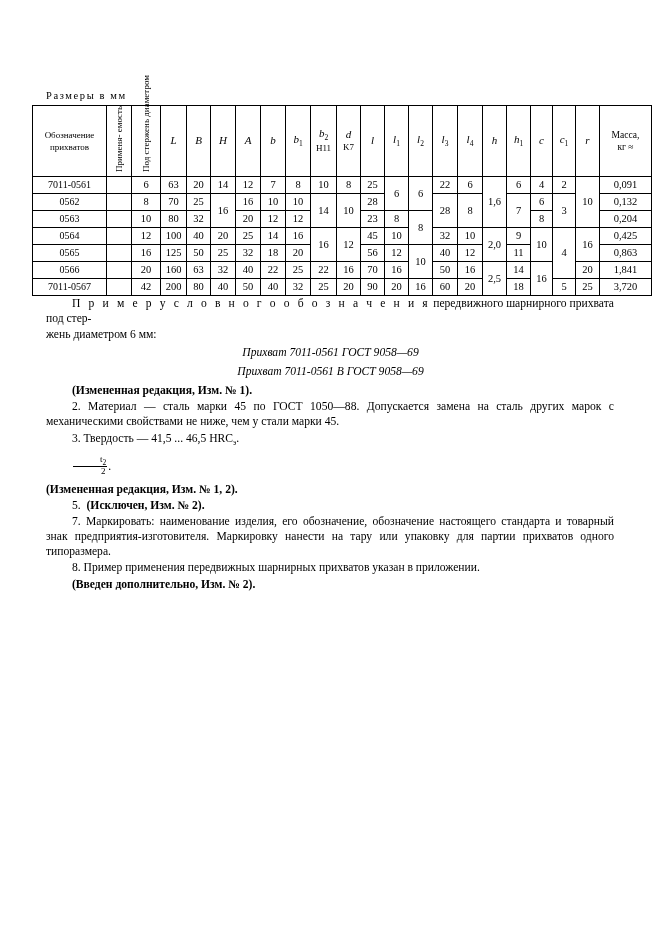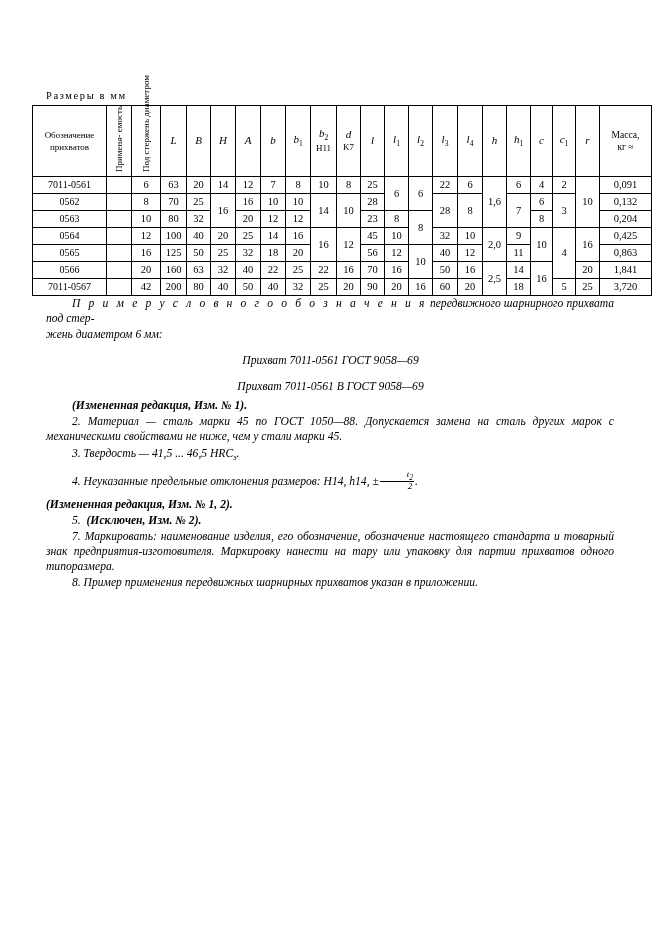--- a/index.html
+++ b/index.html
@@ -39,24 +39,24 @@
   .h2col{font-size:11px;font-style:italic;}
   .h2col i{font-style:italic;}
   .sub{font-size:7.5px;vertical-align:sub;font-style:normal;}
   .stack{font-size:9px;line-height:1.08;font-style:normal;}
   .stack .it{font-style:italic;font-size:11px;}
   .mass{font-size:9.5px;line-height:1.12;}
 
   
   .body{position:absolute;left:46px;top:296px;width:569px;
         font-size:11.6px;line-height:1.30;text-align:justify;}
-  p{margin:0 1px 1px 0;font-style:italic;}
+  p{margin:0 1px 1px 0;}
   .ind{text-indent:26px;}
   .sp{letter-spacing:2.6px;}
-  .ctr{text-align:center;font-style:italic;margin:11px 0 4px 0;}
+  .ctr{text-align:center;font-style:italic;margin:3px 0 4px 0;}
   .b{font-weight:bold;}
   .frac{display:inline-block;vertical-align:-0.45em;text-align:center;
         font-size:9px;line-height:1.02;margin:0 1px;}
   .frac .num{display:block;border-bottom:0.8px solid #000;padding:0 1px;}
   .frac .den{display:block;padding:0 1px;}
   .subsm{font-size:7.5px;vertical-align:sub;}
   .line4{margin-top:7px;margin-bottom:6px;}
 </style>
 </head>
 <body>
@@ -298,26 +298,27 @@
 
 
     <p class="ctr">Прихват 7011-0561 В ГОСТ 9058—69</p>
 
     <p class="ind b">(Измененная редакция, Изм. № 1).</p>
 
     <p class="ind">2.  Материал — сталь марки 45 по ГОСТ 1050—88. Допускается замена на сталь других марок с механическими свойствами не ниже, чем у стали марки 45.</p>
 
     <p class="ind"><span>3.  Твердость — 41,5 ... 46,5 HRC</span><span class="subsm">э</span><span>.</span></p>
 
-    <p class="ind line4"><span>4.  Неуказанные предельные отклонения размеров: Н14, h14, ±</span><span class="frac"><span class="num"><span>t</span><span class="subsm">2</span></span><span class="den">2</span></span><span>.</span></p>
+    <p class="ind line4"><span class="frac"><span class="num"><span>t</span><span class="subsm">2</span></span><span class="den">2</span></span><span>.</span></p>
 
     <p class="b">(Измененная редакция, Изм. № 1, 2).</p>
 
     <p class="ind"><span>5.</span>&nbsp;&nbsp;<span class="b">(Исключен, Изм. № 2).</span></p>
 
 
     <p class="ind">7.  Маркировать: наименование изделия, его обозначение, обозначение настоящего стандарта и товарный знак предприятия-изготовителя. Маркировку нанести на тару или упаковку для партии прихватов одного типоразмера.</p>
 
     <p class="ind">8.  Пример применения передвижных шарнирных прихватов указан в приложении.</p>
 
+    <p class="ind b">(Введен дополнительно, Изм. № 2).</p>
   </div>
 
 </div>
 
 </body></html>

